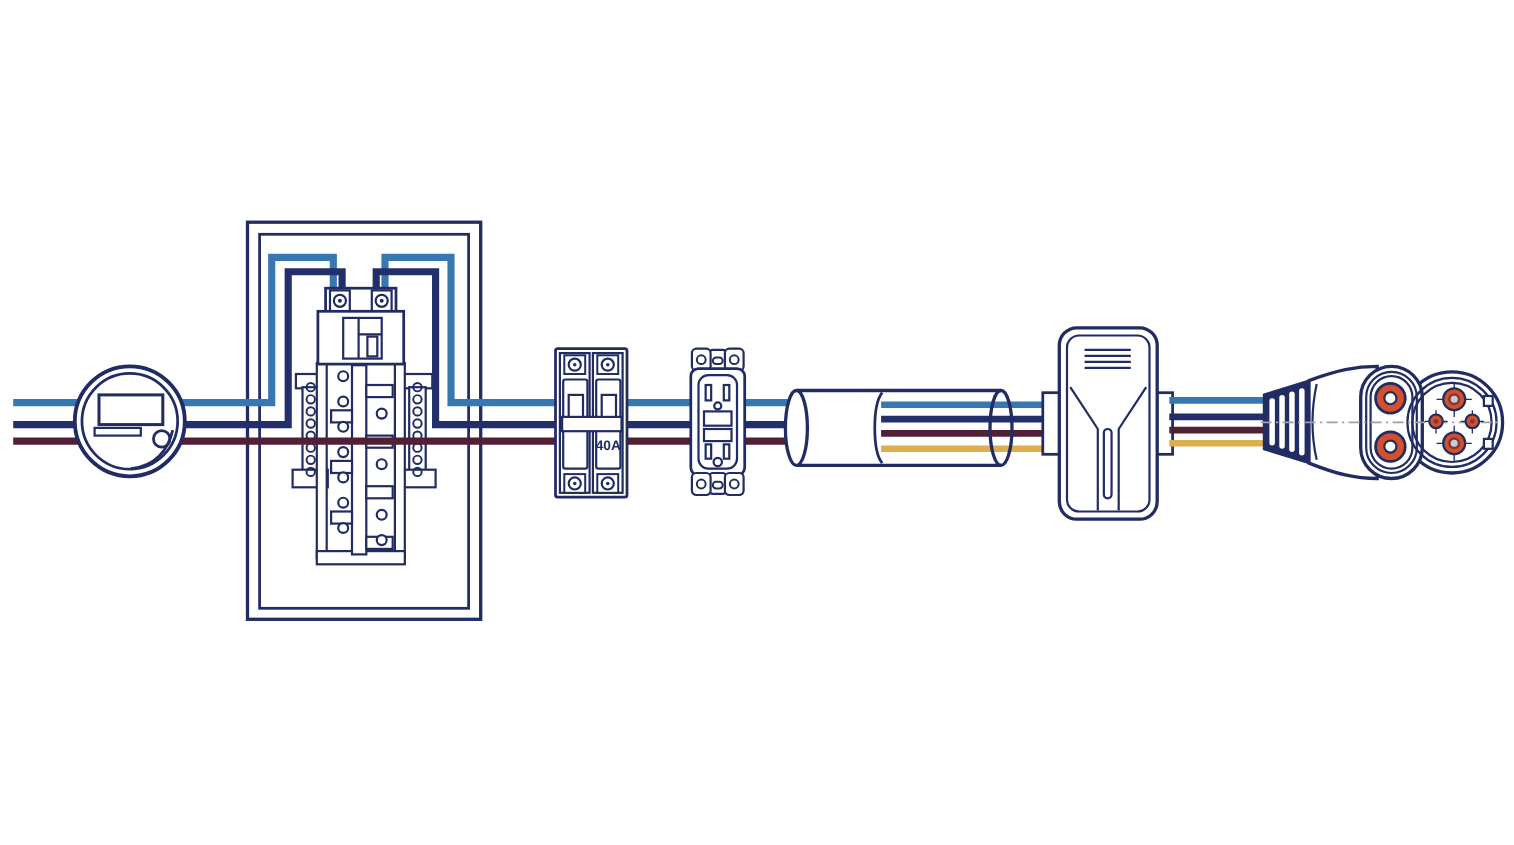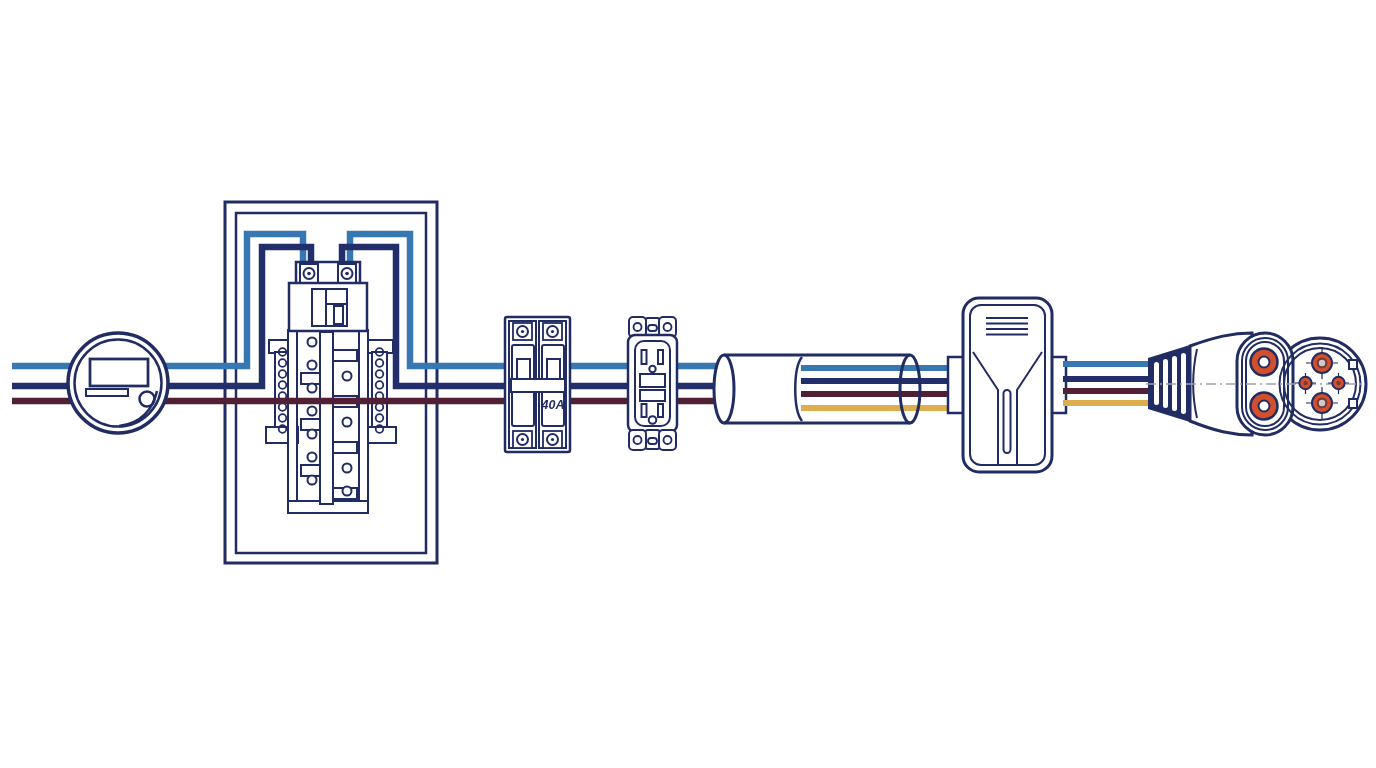--- a/index.html
+++ b/index.html
@@ -1,16 +1,16 @@
 <!DOCTYPE html>
 <html style="--outline: #212c63; --wire-blue: #3878b2; --wire-navy: #222f6b; --wire-maroon: #522036; --wire-yellow: #ddae4e; --pin-orange: #d4502c; --pin-ring: #7a3c34; --pin-core: #c9ccd4; --centerline: #a0a0ac; --background: #ffffff;"><head>
 <meta charset="utf-8">
 <style>
   html,body{margin:0;padding:0;background:var(--background,#fff);}
-  .stage{position:relative;width:1376px;height:768px;background:var(--background,#fff);overflow:hidden;font-family:"Liberation Sans",sans-serif;font-style:italic;}
+  .stage{position:relative;width:1376px;height:768px;background:var(--background,#fff);overflow:hidden;font-family:"Liberation Sans",sans-serif;}
   svg{display:block;}
   .ln{stroke:var(--outline,#212c63);fill:none;}
   .sh{stroke:var(--outline,#212c63);fill:#fff;}
   .fl{fill:var(--outline,#212c63);stroke:none;}
   .wire{fill:none;stroke-linecap:butt;stroke-linejoin:miter;}
   .lbl{font-family:"Liberation Sans",sans-serif;font-weight:bold;font-size:12.5px;fill:var(--outline,#212c63);}
   .tick{stroke:var(--outline,#212c63);stroke-width:1.2;}
 </style>
 </head>
 <body>

